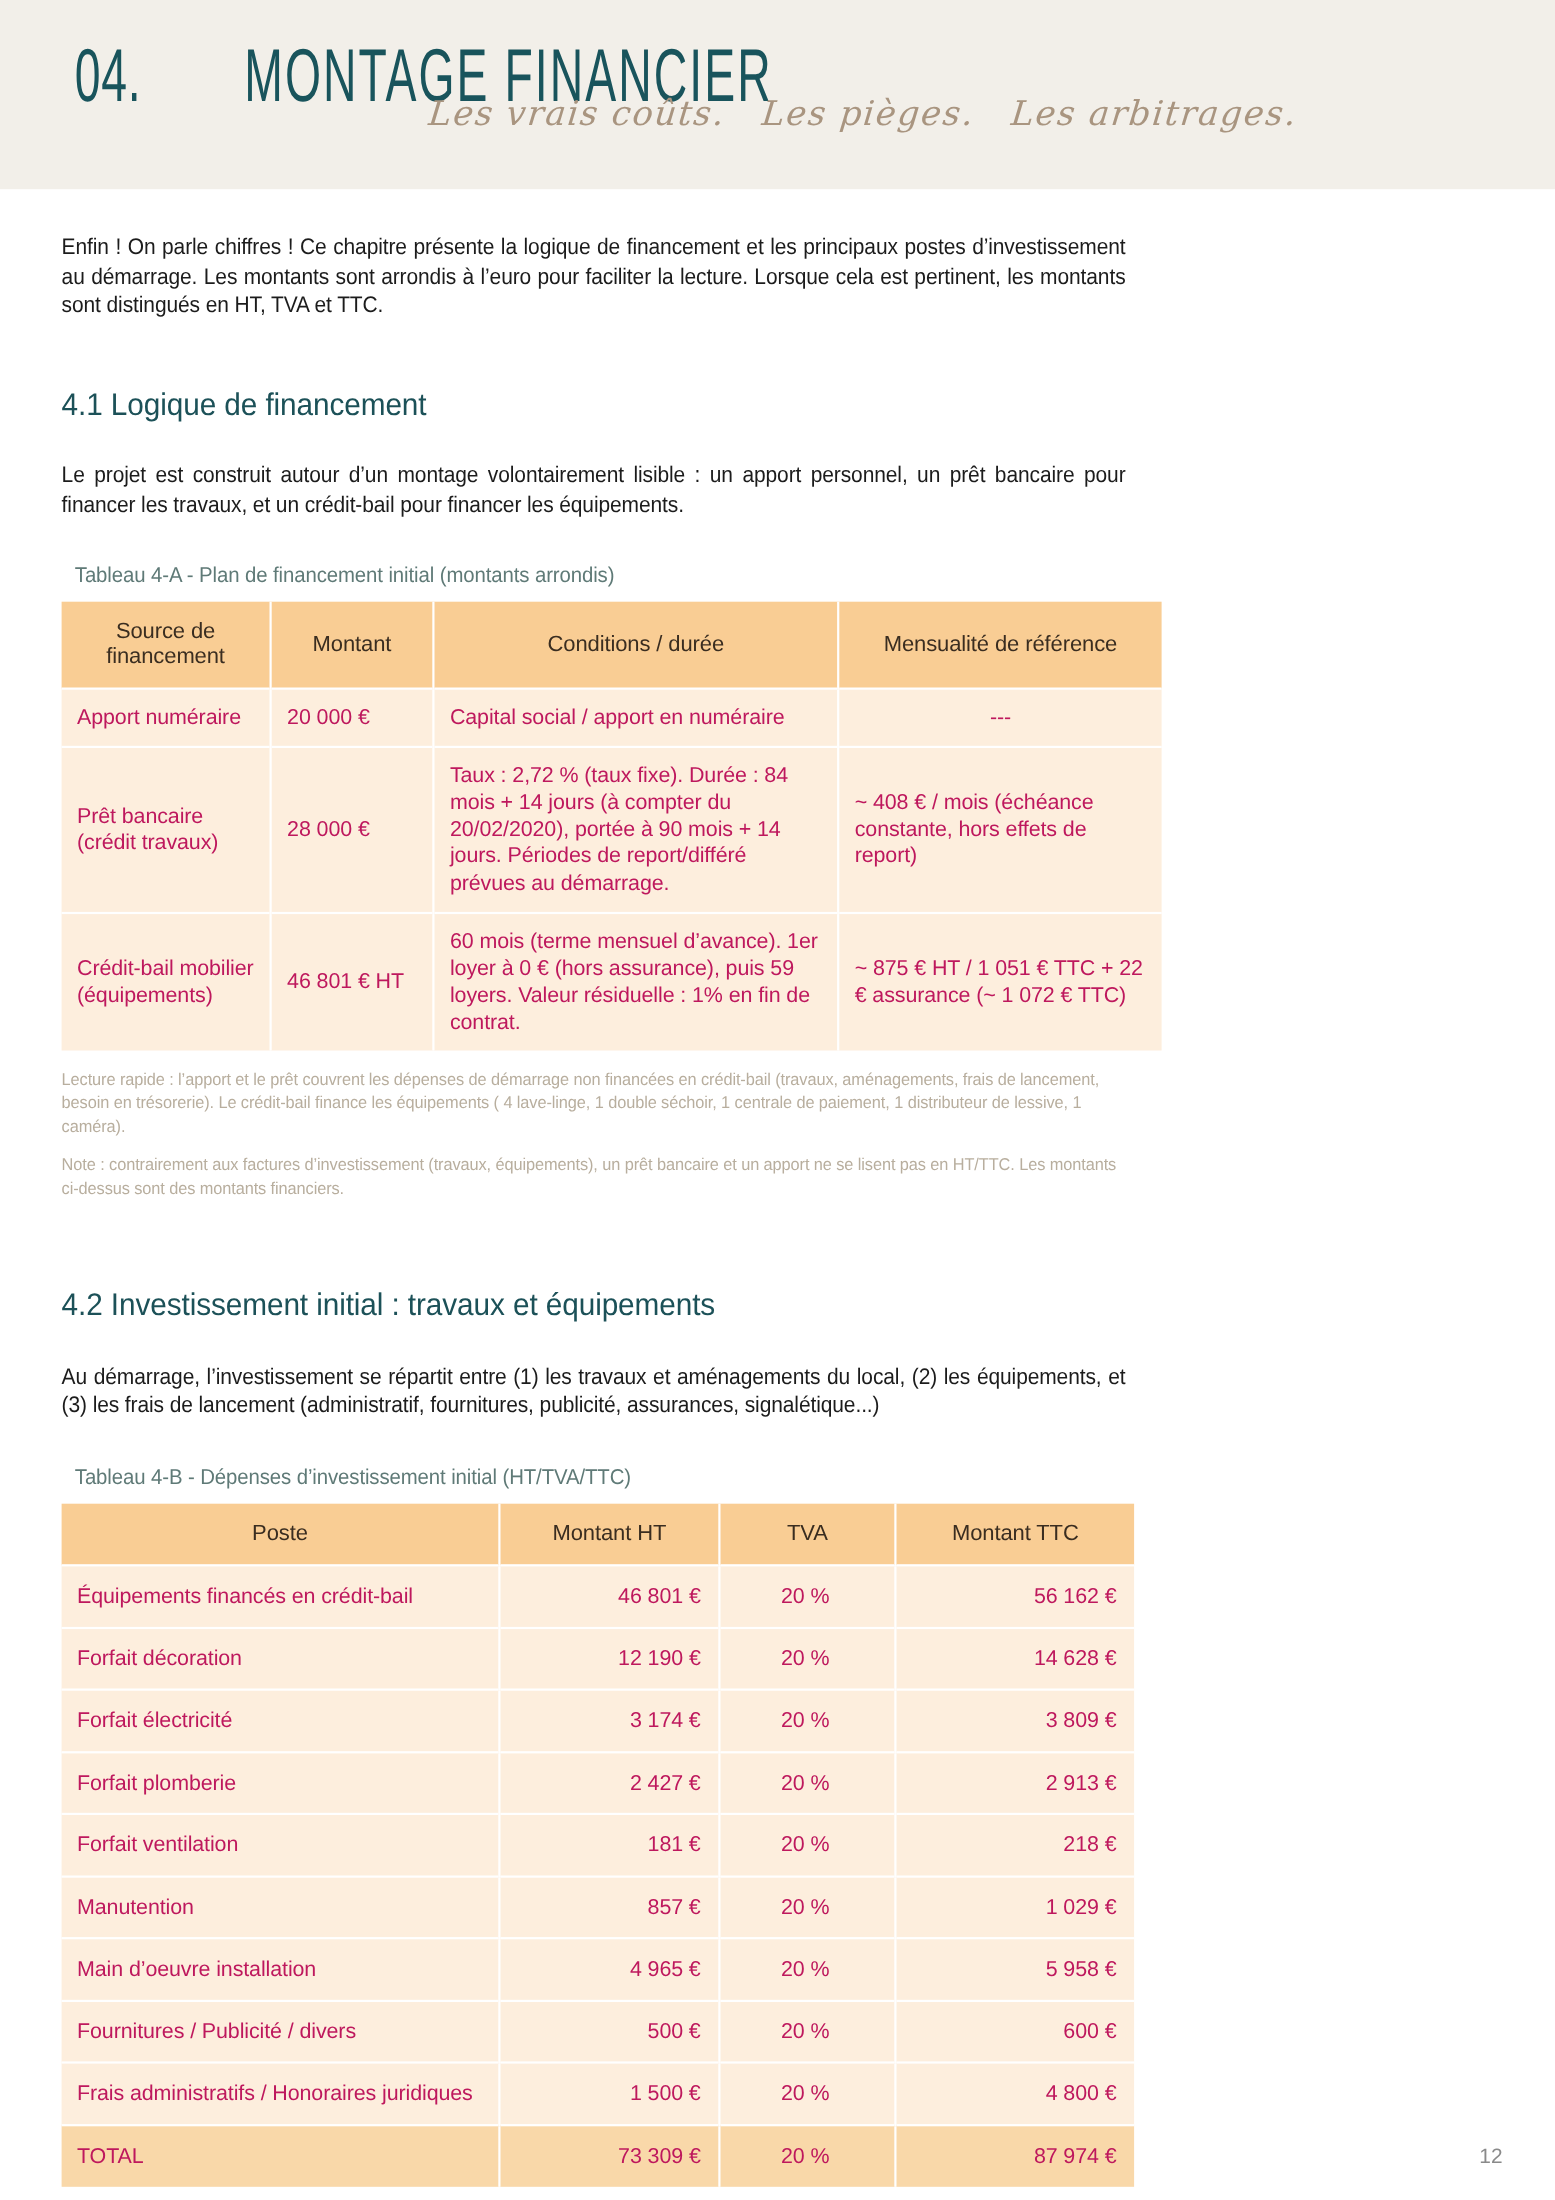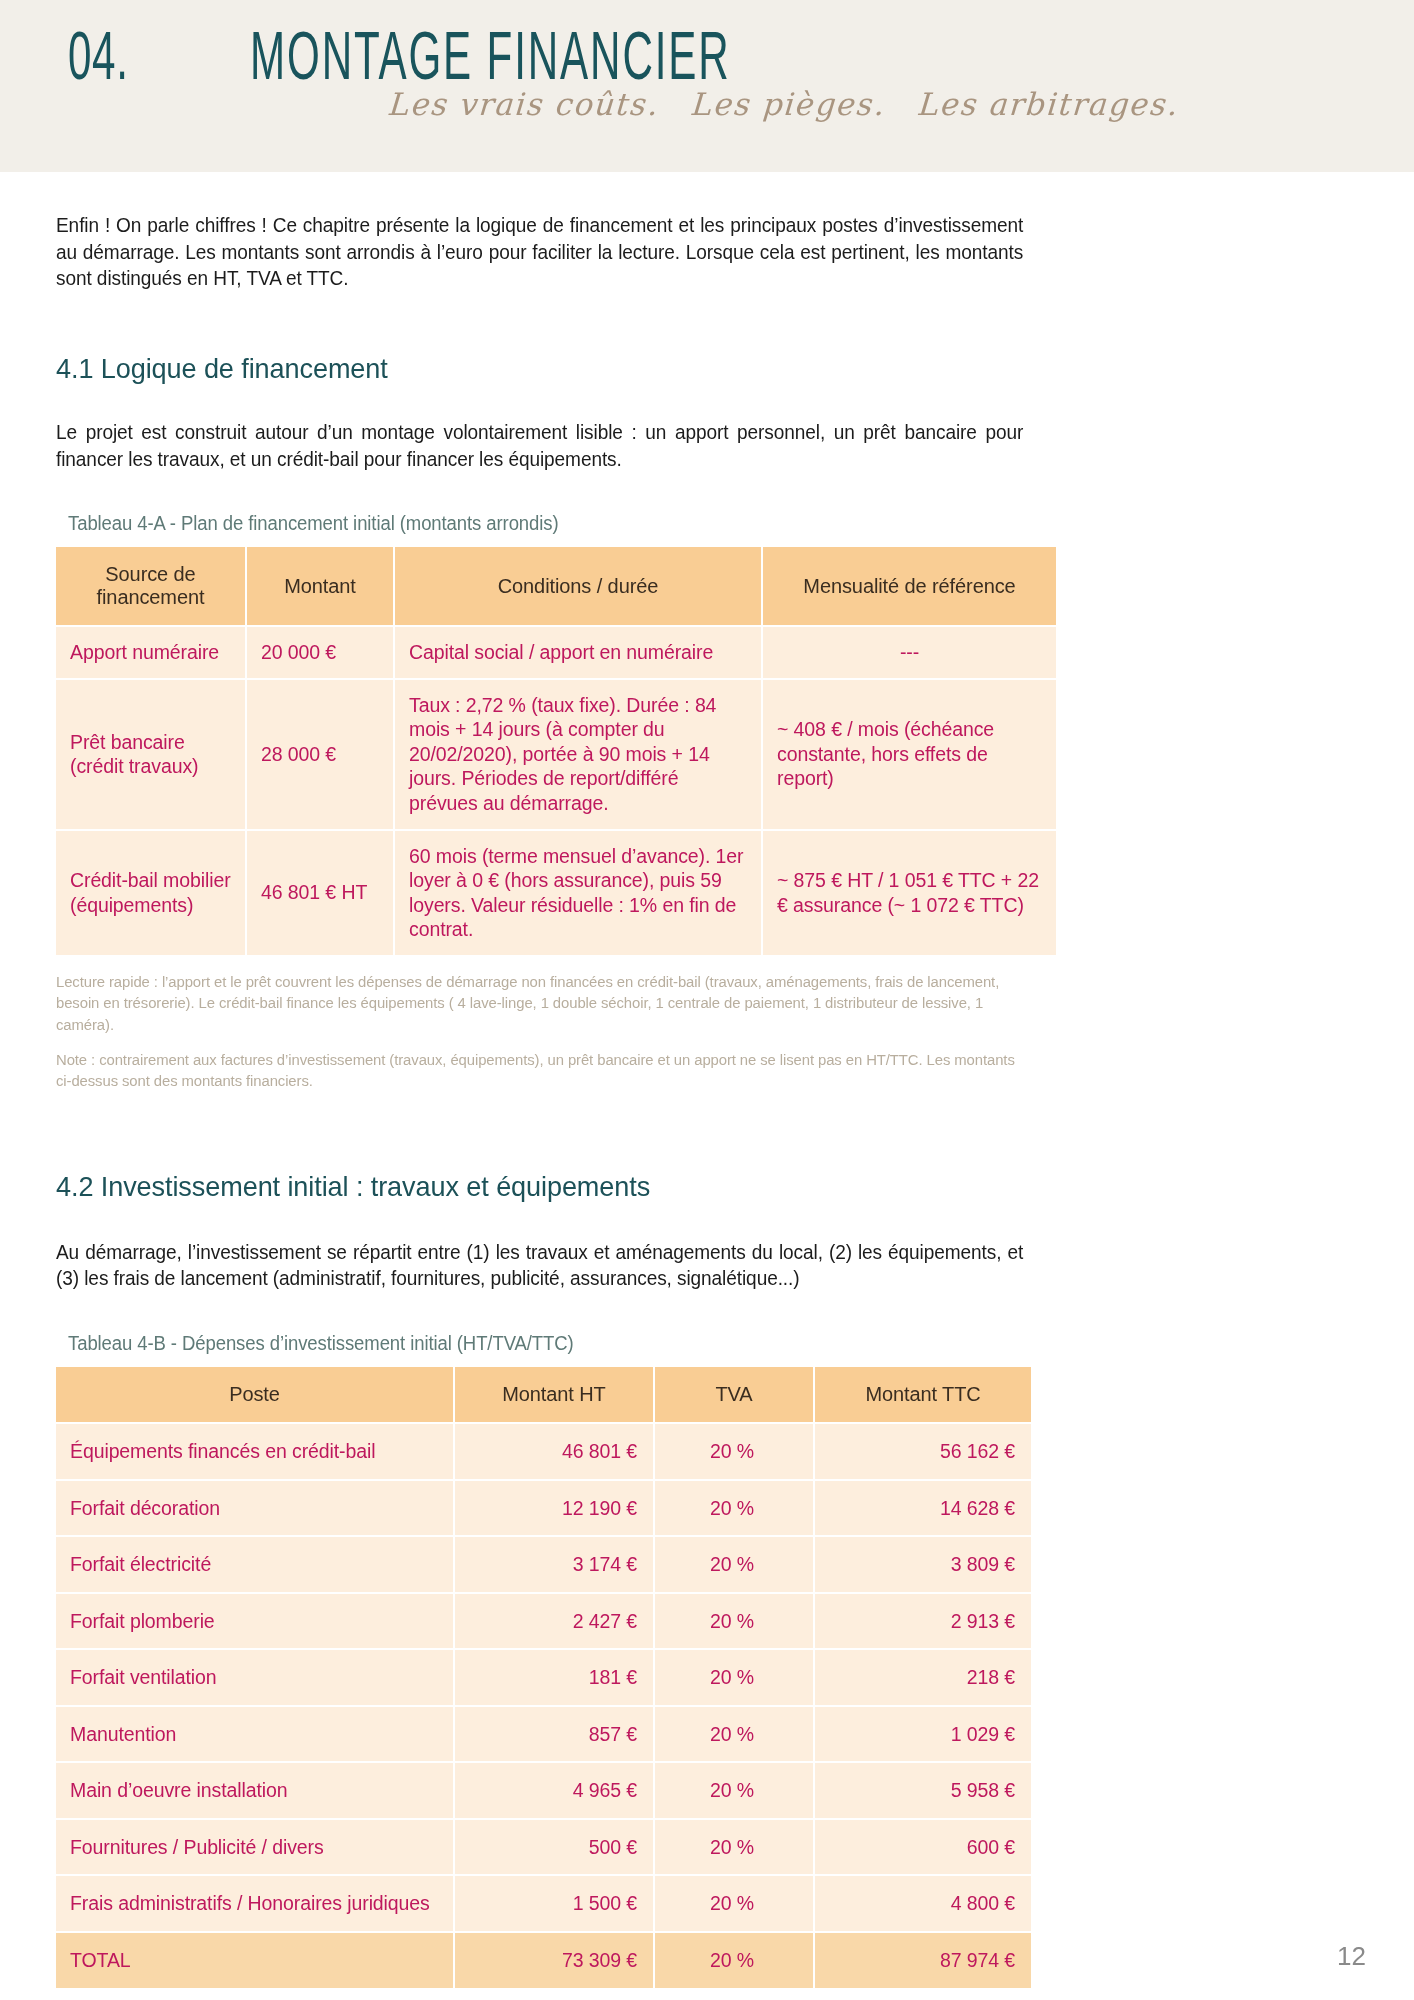--- a/index.html
+++ b/index.html
@@ -24,24 +24,24 @@
     position: relative;
     width: 1414px;
     height: 172px;
     background: #f2efe9;
     overflow: hidden;
   }
 
   .banner-title-row {
     position: absolute;
     left: 68px;
-    top: 16px;
+    top: 30px;
     display: flex;
     align-items: baseline;
-    gap: 84px;
+    gap: 56px;
   }
 
   .chapter-number,
   .chapter-title {
     font-family: "Liberation Sans", sans-serif;
     color: #19545c;
     font-weight: 400;
     letter-spacing: 1px;
     transform: scaleX(0.62);
     transform-origin: left bottom;
@@ -172,21 +172,21 @@
     transform: scaleX(0.96);
     transform-origin: left top;
     margin-bottom: 14px;
   }
 
   
   .page-number {
     position: absolute;
     right: 48px;
     bottom: 28px;
-    font-size: 26px;
+    font-size: 19px;
     color: #8a8a8a;
   }
 </style>
 </head>
 <body>
 
 <div class="page">
 
   <div class="banner">
     <div class="banner-title-row">

